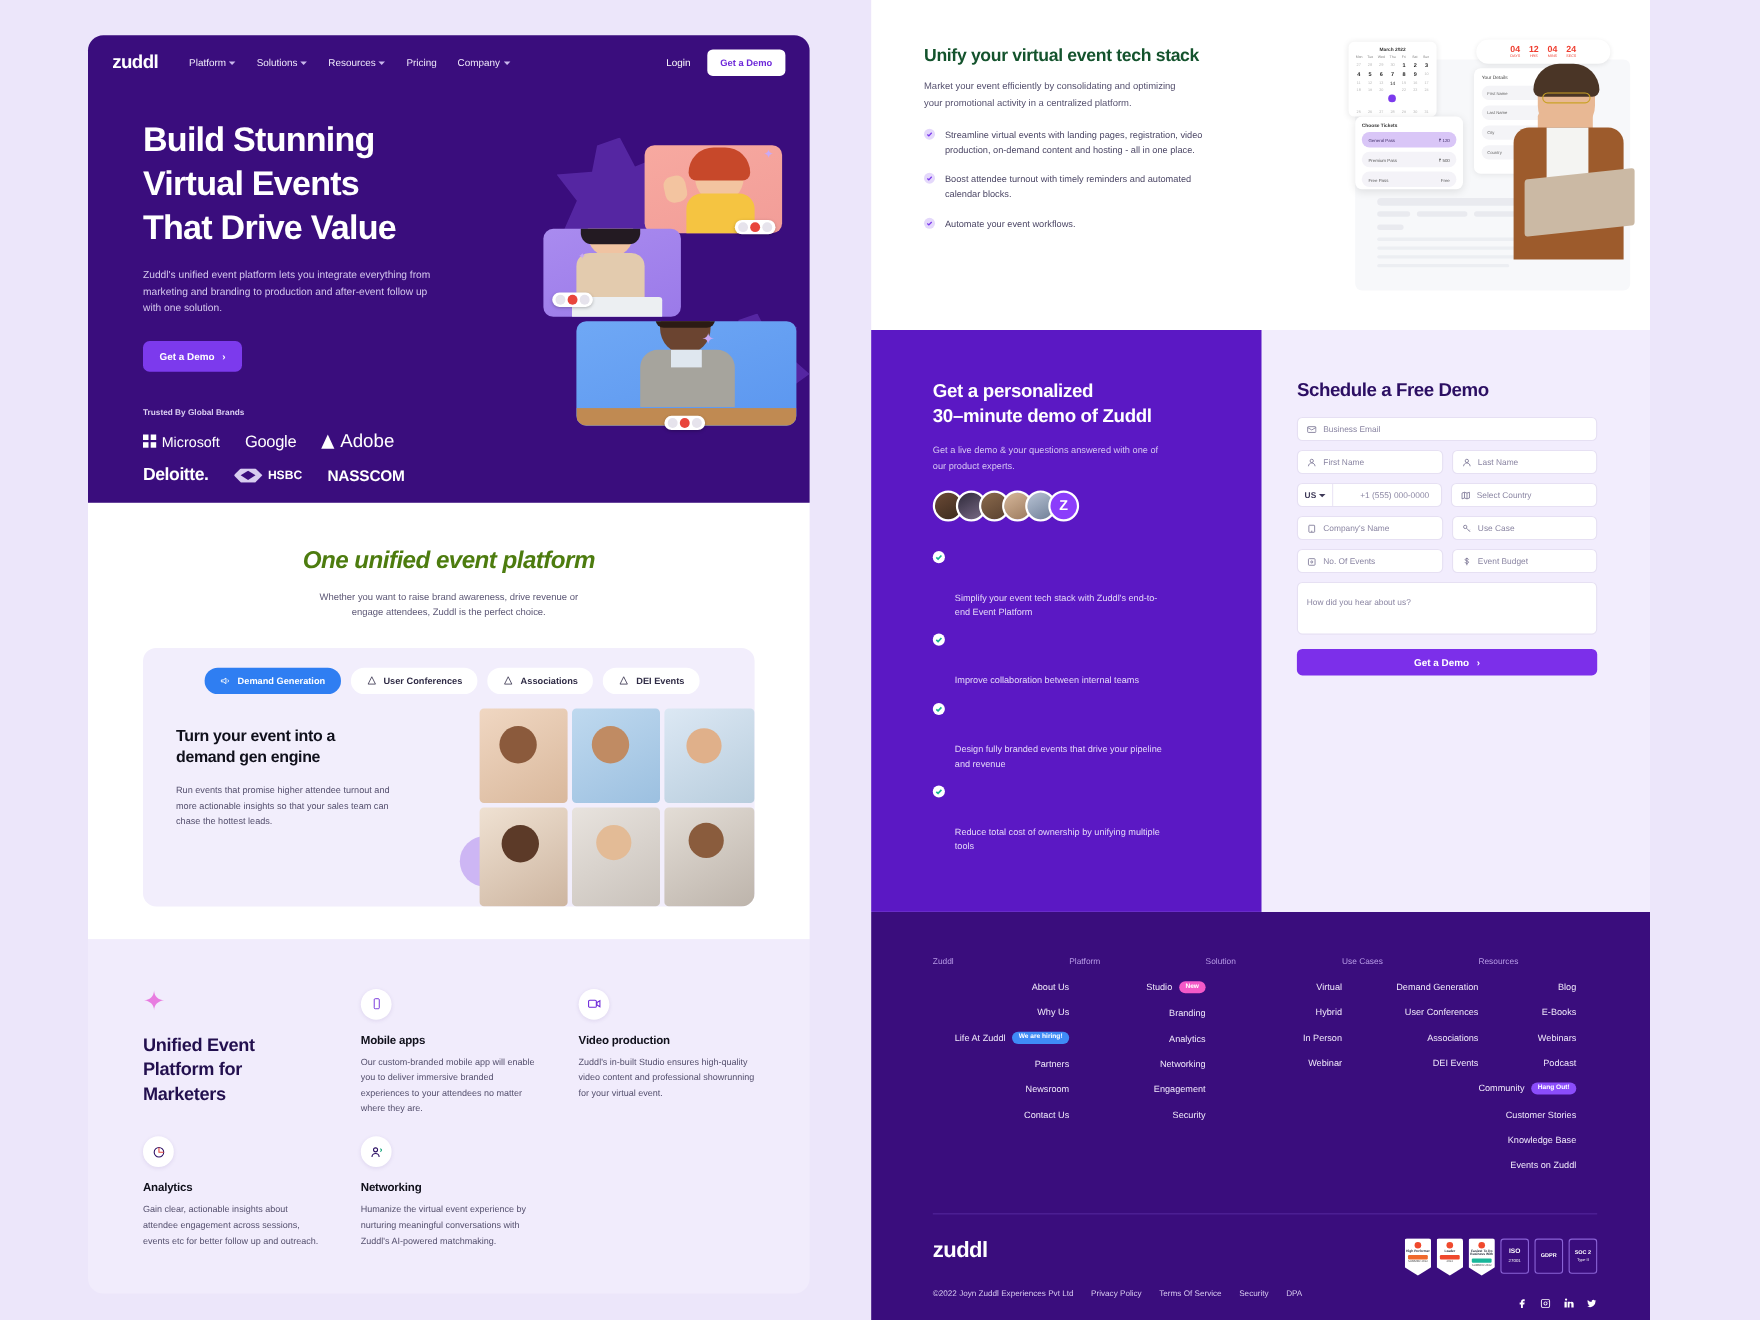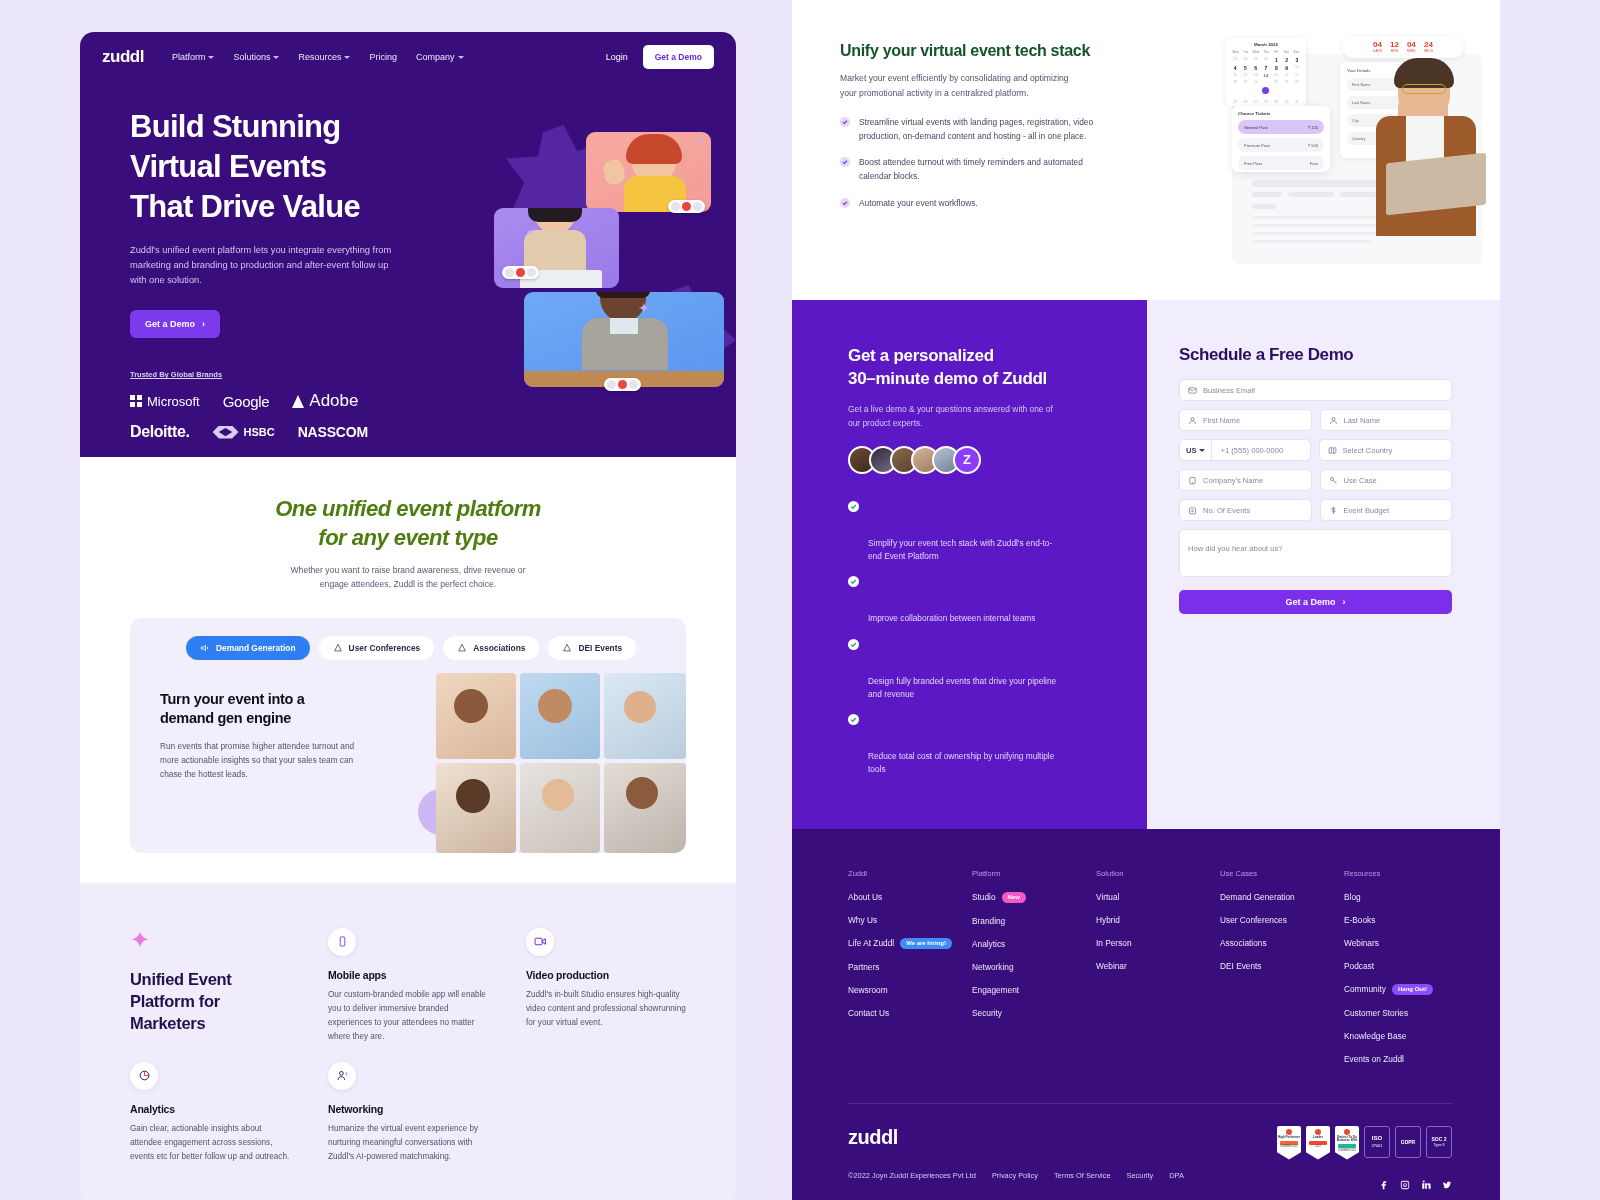--- a/index.html
+++ b/index.html
@@ -33,21 +33,21 @@
   }
 
   .hero-inner { padding:38px 0 0 50px; position:relative; z-index:3; width:340px; }
   .hero h1 { font-size:31px; line-height:1.29; color:#fff; font-weight:700; letter-spacing:-.7px; }
   .hero p.sub { font-size:9.3px; line-height:1.62; color:#d4c7ee; margin-top:16px; width:272px; }
   .btn-primary {
     margin-top:22px; background:#7c3aed; color:#fff; border:none;
     font-size:9px; font-weight:700; padding:9px 15px; border-radius:6px;
     display:inline-flex; align-items:center; gap:7px;
   }
-  .trusted { margin-top:32px; font-size:7.5px; font-weight:700; color:#dcd0f3;text-decoration:underline; }
+  .trusted { margin-top:32px; font-size:7.5px; font-weight:700; color:#dcd0f3; }
   .brands { margin-top:12px; }
   .brand-row { display:flex; align-items:center; gap:23px; margin-bottom:12px; }
   .brand { color:#fff; display:flex; align-items:center; gap:5px; }
   .b-ms { font-size:13px; font-weight:400; }
   .b-google { font-size:15px; font-weight:400; letter-spacing:-.3px;}
   .b-adobe { font-size:17px; font-weight:400; }
   .b-deloitte { font-size:16px; font-weight:700; letter-spacing:-.4px;}
   .b-hsbc { font-size:11px; font-weight:700; }
   .b-nasscom { font-size:14px; font-weight:700; letter-spacing:-.2px;}
   .ms-sq { width:12px;height:12px;display:grid;grid-template-columns:1fr 1fr;gap:1.5px; }
@@ -126,30 +126,30 @@
 
   .demo-form { background:#f2edfd; width:353px; padding:45px 48px 40px 32px; }
   .demo-form h2 { font-size:17px;font-weight:700;color:#2c0f63;letter-spacing:-.4px; }
   .fld { background:#fff;border:1px solid #e6e0f3;border-radius:5px;height:22px;display:flex;align-items:center;padding:0 8px;gap:6px; }
   .fld .ph { font-size:7.6px;color:#8b86a3; }
   .frow { display:flex; gap:8px; margin-top:8px; }
   .frow > * { flex:1; }
   .ta { background:#fff;border:1px solid #e6e0f3;border-radius:5px;height:48px;padding:7px 8px;margin-top:8px; }
   .ta .ph { font-size:7.6px;color:#8b86a3; }
   .fico { width:9px;height:9px;flex:none; }
-  .cc { display:flex;align-items:center;gap:2px;font-size:7.6px;font-weight:700;color:#3d3857;padding-right:6px;border-right:1px solid #eae5f5;margin-right:3px;height:100%; }
+  .cc { display:flex;align-items:center;gap:2px;font-size:7.6px;font-weight:700;color:#3d3857;padding-right:6px;border-right:1px solid #eae5f5;margin-right:19px;height:100%; }
   .btn-submit { margin-top:13px;width:100%;background:#7c2fea;color:#fff;border:none;border-radius:5px;height:24px;font-size:9px;font-weight:700;display:flex;align-items:center;justify-content:center;gap:7px; }
 
   
   .footer { background:#3a0d7d; border-radius:0 0 14px 14px; padding:40px 48px 26px 56px; }
   .fcols { display:flex; gap:0; }
   .fcol { width:124px; }
   .fcol:nth-child(5){width:auto;}
   .fhead { font-size:7.6px;color:#b69ae6;margin-bottom:14px;font-weight:400; }
-  .flink { font-size:8.3px;color:#f0e9fb;margin-bottom:13px;display:flex;align-items:center;gap:6px; }
+  .flink { font-size:8.3px;color:#f0e9fb;margin-bottom:13px;display:flex;align-items:center;gap:6px;justify-content:flex-end; }
   .pill { border-radius:9px; font-size:6px; font-weight:700; color:#fff; padding:2.5px 6px; }
   .pill-new { background:#f459c8; }
   .pill-hiring { background:#3f8bf7; }
   .pill-hang { background:#8b4dfb; }
   .fdiv { height:1px;background:#53279c;margin:26px 0 22px 0; }
   .fbot { display:flex; align-items:flex-start; }
   .fbot-left { }
   .copy { display:flex;gap:16px;align-items:center;margin-top:22px; }
   .copy span,.copy a { font-size:7.4px;color:#d8cbf1; }
   .fbot-right { margin-left:auto; text-align:right; }
@@ -283,21 +283,20 @@
             <span class="c-red"></span>
             <span class="c-gray"></span>
         </div>
         <span class="spark" style="left:152px;top:180px;font-size:14px;">✦</span>
       </div>
     </div>
 
     <div class="sec-white">
       <div class="h2">
         <div>One unified event platform</div>
-        <div>for any event type</div>
       </div>
       <div class="sub-center">
         <div>Whether you want to raise brand awareness, drive revenue or</div>
         <div>engage attendees, Zuddl is the perfect choice.</div>
       </div>
 
       <div class="panel">
         <div class="tabs">
           <button class="tab active">
             <svg class="tab-ico" viewBox="0 0 24 24" fill="none" stroke="#fff" stroke-width="2">

